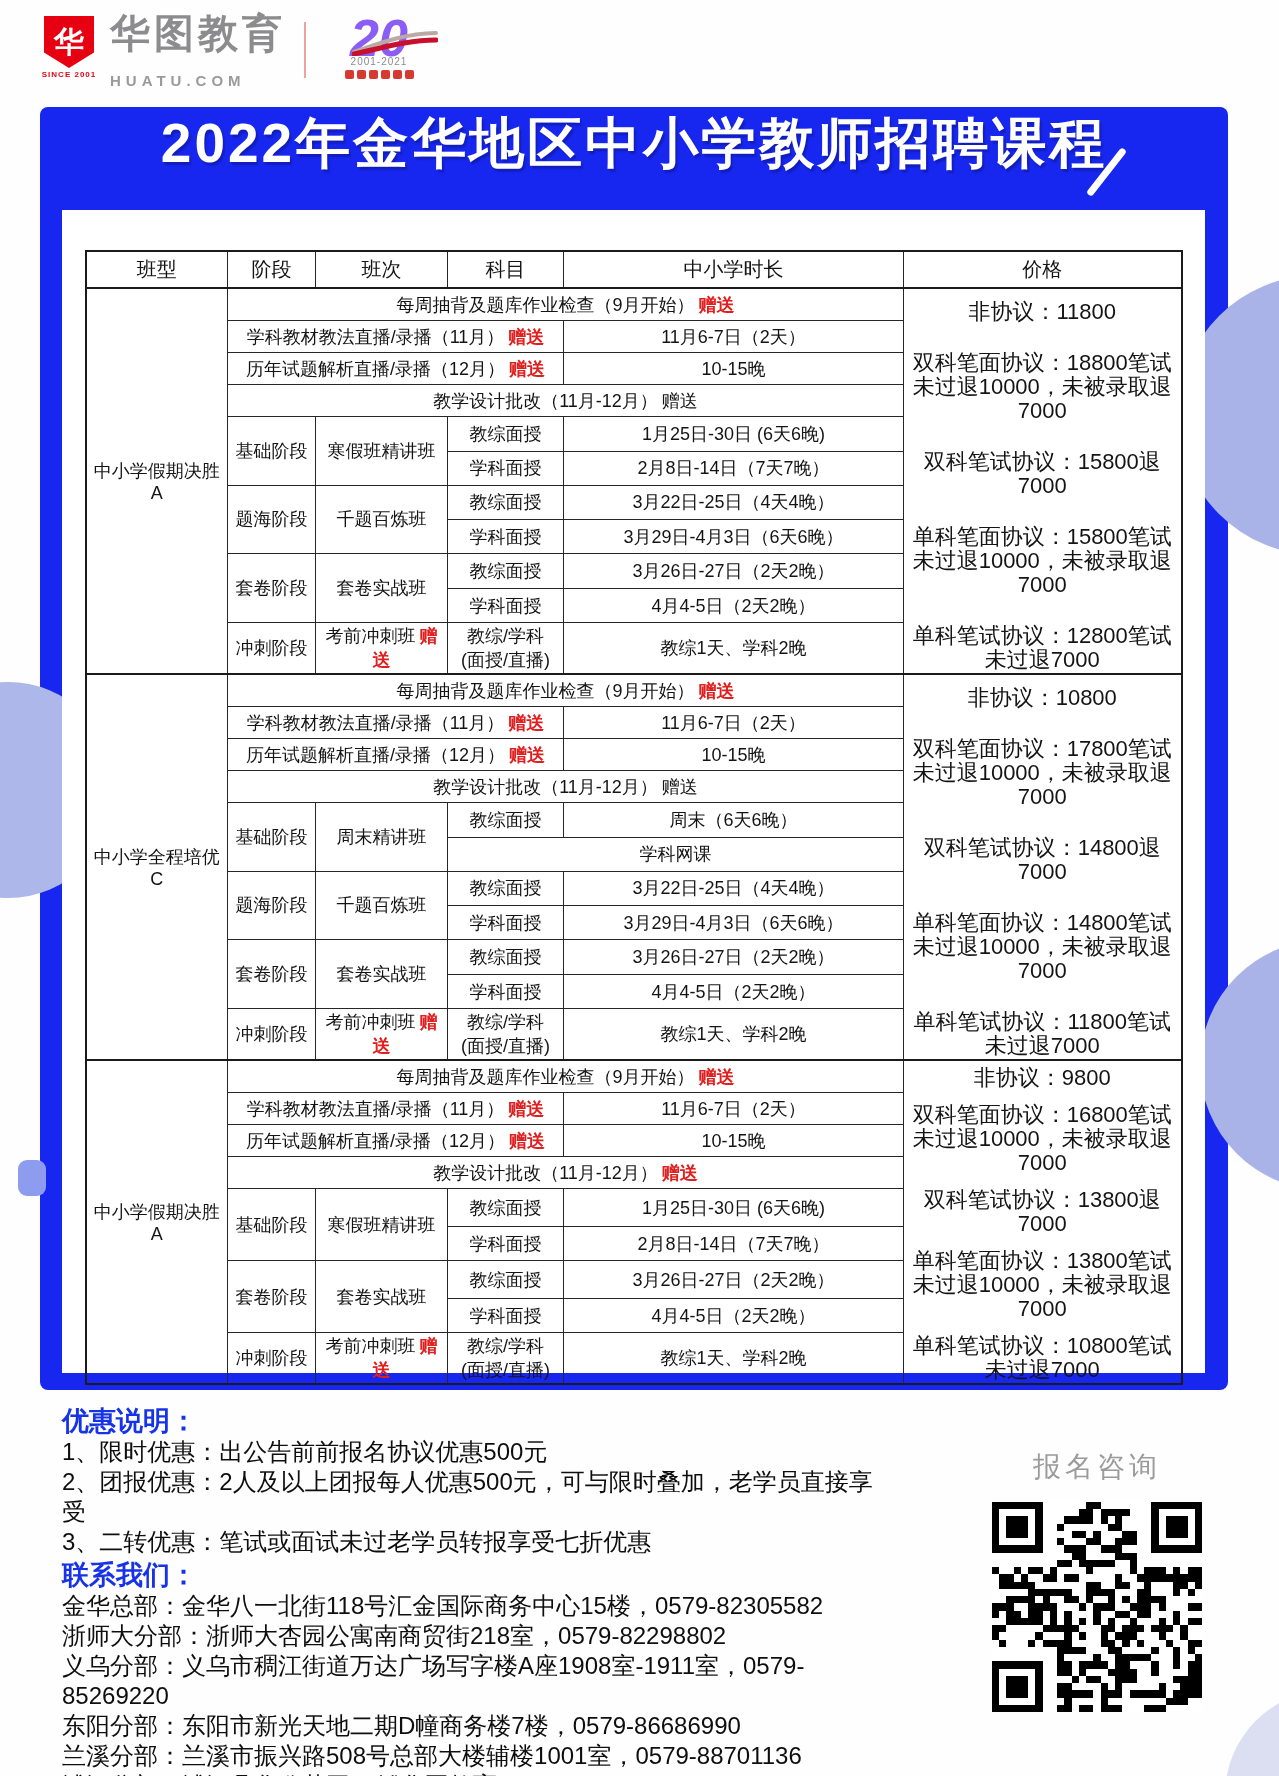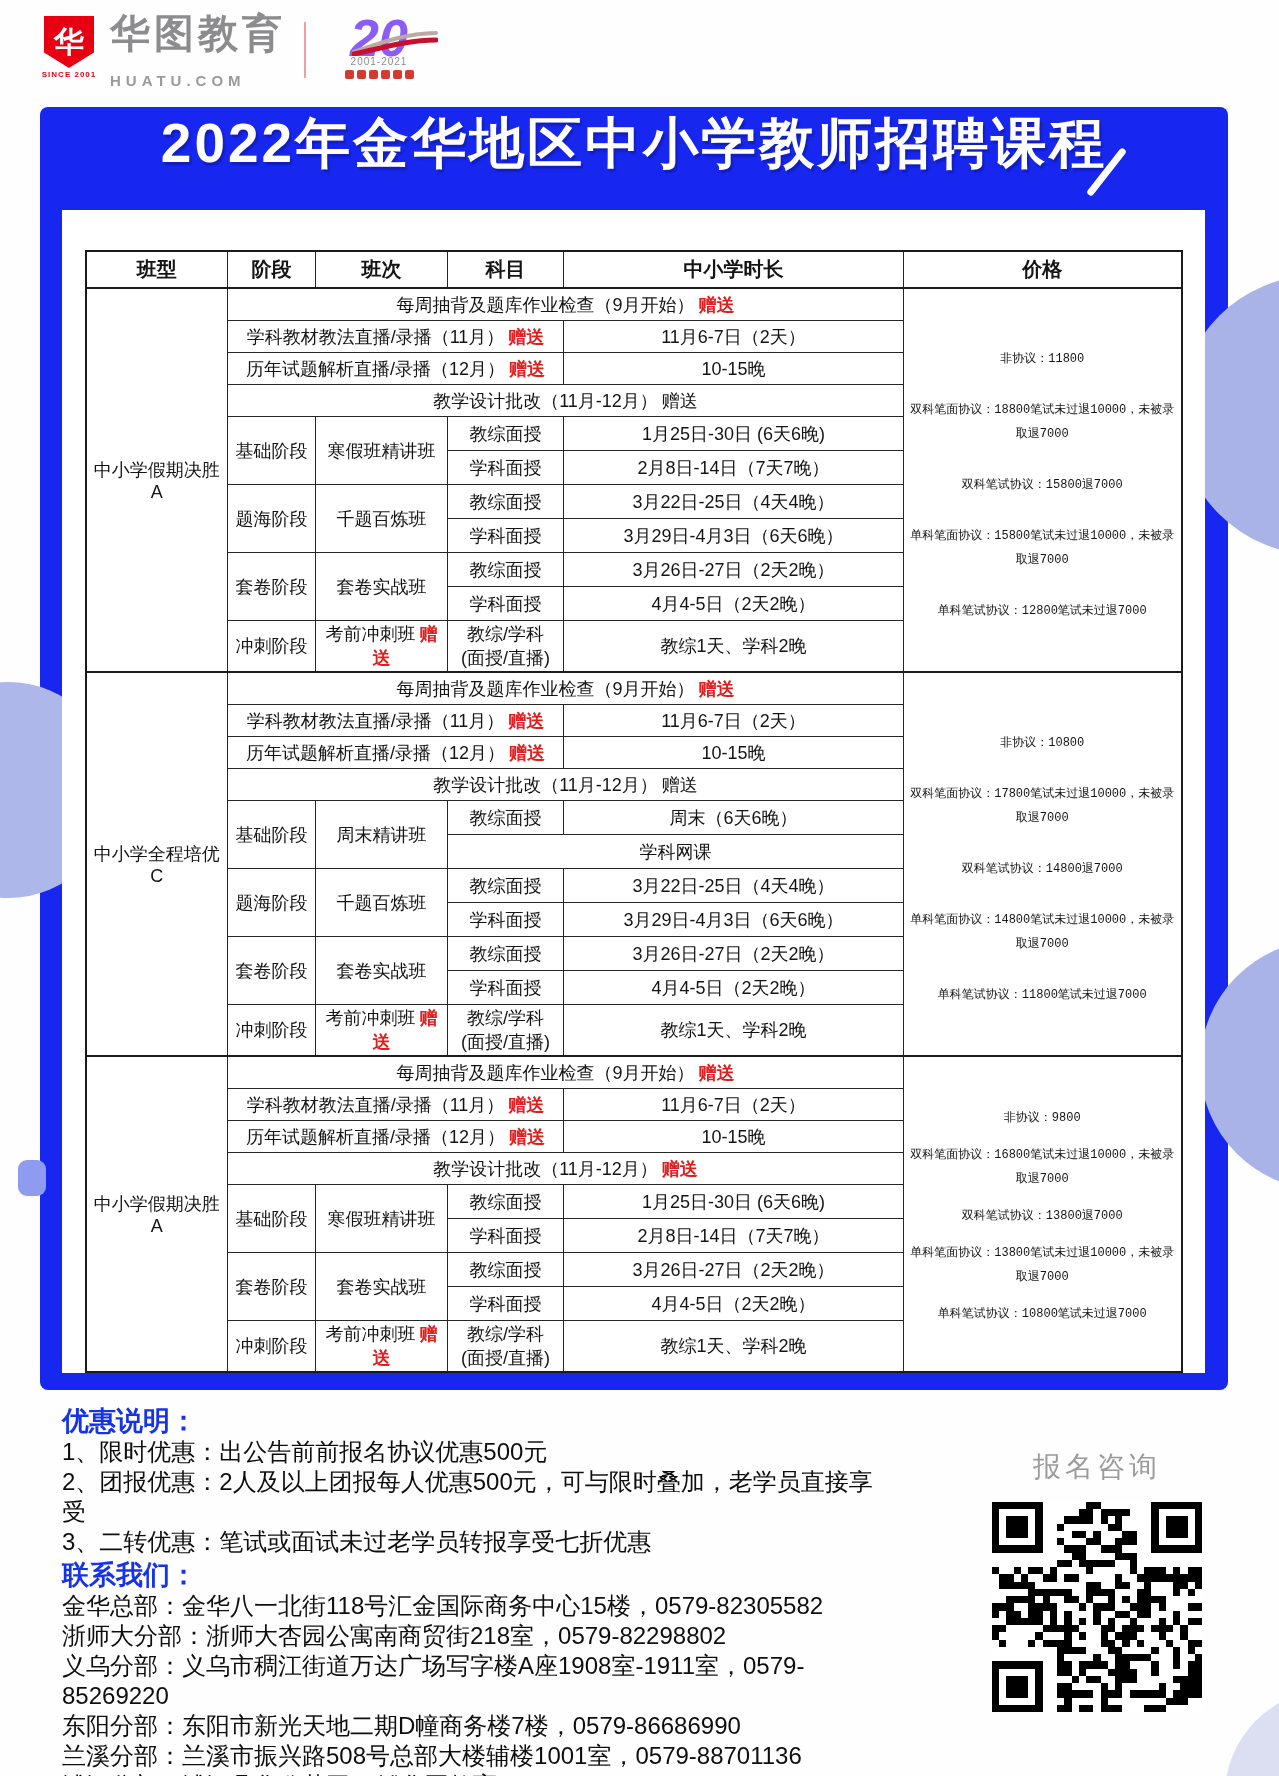--- a/index.html
+++ b/index.html
@@ -55,30 +55,30 @@
   }
   table.course{
     border-collapse:collapse;table-layout:fixed;width:1096px;margin:40px auto 0;
     font-size:18px;color:#141414;
   }
   table.course th,table.course td{
     border:1px solid #262626;text-align:center;vertical-align:middle;
     padding:1px 3px;overflow:hidden;
   }
   table.course{border:2px solid #1b1b1b;}
-  table.course thead th{height:33px;font-size:20px;font-weight:bold;border-bottom:2px solid #1b1b1b;}
+  table.course thead th{height:33px;font-size:20px;font-weight:normal;border-bottom:2px solid #1b1b1b;}
   tr.r-gift td{height:29px;}
   tr.r-body td{height:31px;}
   tr.r-sprint td{height:48px;}
   tr.sec-start td{border-top:2px solid #1b1b1b;}
   td.type-cell{font-size:18px;}
   td .cell-text{white-space:pre-line;}
   td .bonus{color:#141414;margin-left:4px;}
   td .bonus.red{color:#e01f1f;font-weight:bold;}
-  td.price-cell{vertical-align:top;text-align:left;padding:4px 6px 4px 8px;font-size:12px;line-height:24px;font-family:Liberation Mono, monospace;}
+  td.price-cell{vertical-align:top;text-align:left;padding:4px 6px 4px 8px;font-size:22px;line-height:24px;}
   td.price-cell p{margin:0 0 0 0;}
   td.price-cell.price-tall p{margin-top:27px;}
   td.price-cell.price-tall p:first-child{margin-top:10px;}
   td.price-cell.price-short p{margin-top:13px;}
   td.price-cell.price-short p:first-child{margin-top:4px;}
   
   .bottom{position:absolute;left:62px;top:1406px;width:830px;z-index:4;}
   .bottom h2{margin:0;color:#1733e8;font-size:27px;line-height:31px;font-weight:bold;}
   .bottom ul{list-style:none;margin:0;padding:0;}
   .bottom li{font-size:24px;line-height:30px;color:#0e0e0e;}

